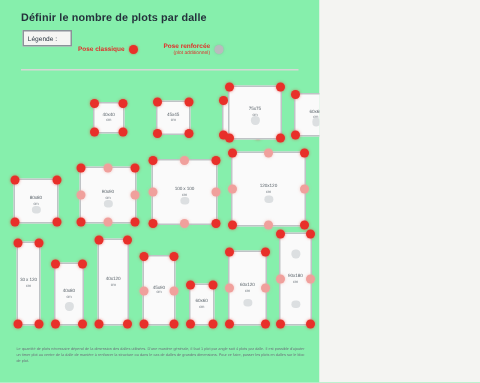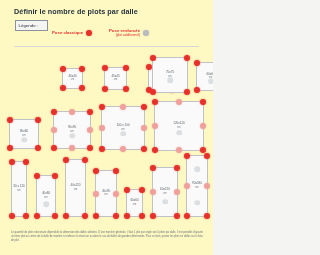--- a/index.html
+++ b/index.html
@@ -6,21 +6,21 @@
   body{
     width:213px;height:255px;
     background:#f4f4f2;
     font-family:"Liberation Sans", sans-serif;
     color:#2e3a43;
     overflow:hidden;
     position:relative;
   }
   #page{
     position:absolute;inset:0;
-    background:#fef9c3;
+    background:#86efac;
     padding:0;
   }
   .title{
     position:absolute;left:14px;top:7px;
     font-size:7.2px;font-weight:bold;
     letter-spacing:.1px;color:#25323c;
     white-space:nowrap;
   }
   .legend-box{
     position:absolute;left:15px;top:20px;

